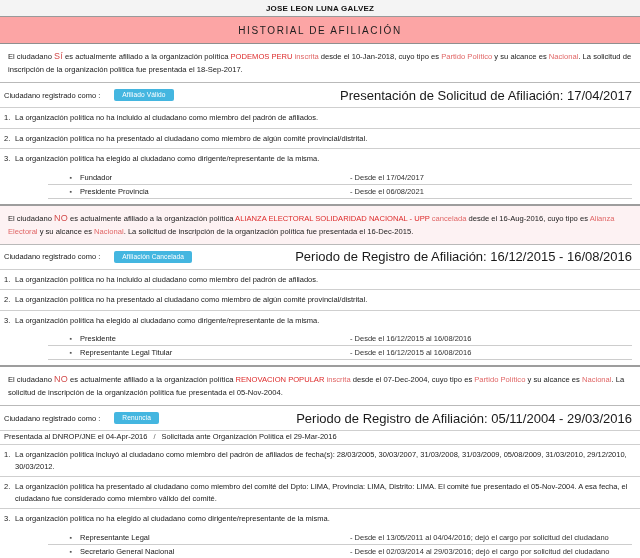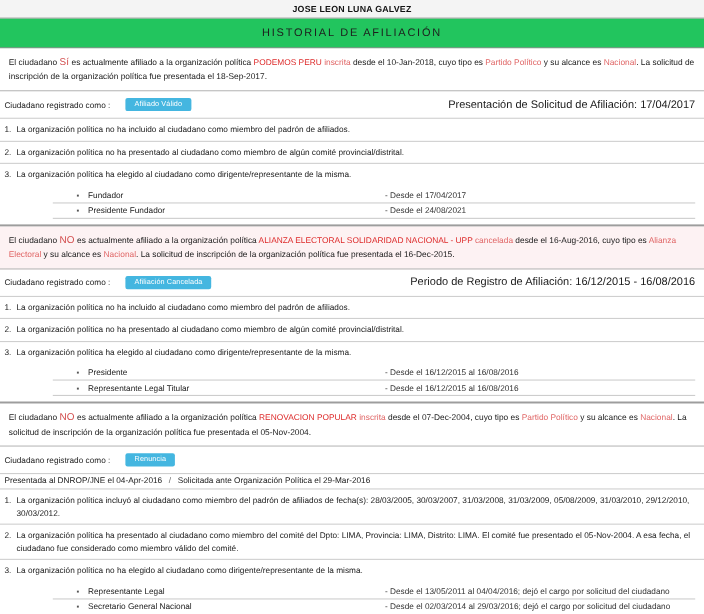--- a/index.html
+++ b/index.html
@@ -34,21 +34,21 @@
   }
   .name-bar .nm {
     font-size: 8px;
     font-weight: bold;
     letter-spacing: .2px;
     color: #111;
   }
 
   .title-bar {
     height: 26px;
-    background: #22c55e;
+    background: #fca5a5;
     border-bottom: 1px solid #8f8f8f;
     display: flex;
     align-items: center;
     justify-content: center;
   }
   .title-bar .tt {
     font-size: 10px;
     font-weight: normal;
     letter-spacing: 1.6px;
     color: #1d1d1d;
@@ -88,21 +88,21 @@
     margin-left: 14px;
     background: #44b6e0;
     color: #ffffff;
     font-size: 6.6px;
     padding: 2px 8px 3px 8px;
     border-radius: 2px;
     letter-spacing: .1px;
     white-space: nowrap;
   }
   .regrow .spacer { flex: 1; }
-  .regrow .right { font-size: 10px; color: #1a1a1a; white-space: nowrap; }
+  .regrow .right { font-size: 13px; color: #1a1a1a; white-space: nowrap; }
 
   .subline {
     padding: 1px 8px 3px 4px;
     font-size: 7.5px;
     border-bottom: 1px solid #cfcfcf;
   }
   .subline .sep { padding: 0 6px; color: #666; }
 
   .item {
     display: flex;
@@ -177,22 +177,22 @@
           <span class="txt">La organización política ha elegido al ciudadano como dirigente/representante de la misma.</span>
         </div>
         <div class="roles rolewrap block-end">
           <div class="role">
             <span class="bullet">▪</span>
             <span class="rname">Fundador</span>
             <span class="rdate">- Desde el 17/04/2017</span>
           </div>
           <div class="role">
             <span class="bullet">▪</span>
-            <span class="rname">Presidente Fundador</span>
-            <span class="rdate">- Desde el 24/08/2021</span>
+            <span class="rname">Presidente Provincia</span>
+            <span class="rdate">- Desde el 06/08/2021</span>
           </div>
         </div>
       </div>
       <div class="block">
         <div class="banner pink"><span class="dark">El ciudadano </span><span class="big">NO</span><span class="dark"> es actualmente afiliado a la organización política </span><span class="red">ALIANZA ELECTORAL SOLIDARIDAD NACIONAL - UPP</span><span class="soft-red"> cancelada</span><span class="dark"> desde el 16-Aug-2016, cuyo tipo es </span><span class="soft-red">Alianza Electoral</span><span class="dark"> y su alcance es </span><span class="soft-red">Nacional</span><span class="dark">. La solicitud de inscripción de la organización política fue presentada el 16-Dec-2015.</span></div>
         <div class="regrow">
           <span class="lbl">Ciudadano registrado como :</span>
           <span class="badge">Afiliación Cancelada</span>
           <span class="spacer"></span>
           <span class="right">Periodo de Registro de Afiliación: 16/12/2015 - 16/08/2016</span>
@@ -221,20 +221,21 @@
             <span class="rdate">- Desde el 16/12/2015 al 16/08/2016</span>
           </div>
         </div>
       </div>
       <div class="block">
         <div class="banner"><span class="dark">El ciudadano </span><span class="big">NO</span><span class="dark"> es actualmente afiliado a la organización política </span><span class="red">RENOVACION POPULAR</span><span class="soft-red"> inscrita</span><span class="dark"> desde el 07-Dec-2004, cuyo tipo es </span><span class="soft-red">Partido Político</span><span class="dark"> y su alcance es </span><span class="soft-red">Nacional</span><span class="dark">. La solicitud de inscripción de la organización política fue presentada el 05-Nov-2004.</span></div>
         <div class="regrow">
           <span class="lbl">Ciudadano registrado como :</span>
           <span class="badge">Renuncia</span>
           <span class="spacer"></span>
+          <span class="right">Periodo de Registro de Afiliación: 05/11/2004 - 29/03/2016</span>
         </div>
         <div class="subline"><span>Presentada al DNROP/JNE el 04-Apr-2016</span><span class="sep">/</span><span>Solicitada ante Organización Política el 29-Mar-2016</span></div>
         <div class="item">
           <span class="num">1.</span>
           <span class="txt">La organización política incluyó al ciudadano como miembro del padrón de afiliados de fecha(s): 28/03/2005, 30/03/2007, 31/03/2008, 31/03/2009, 05/08/2009, 31/03/2010, 29/12/2010, 30/03/2012.</span>
         </div>
         <div class="item">
           <span class="num">2.</span>
           <span class="txt">La organización política ha presentado al ciudadano como miembro del comité del Dpto: LIMA, Provincia: LIMA, Distrito: LIMA. El comité fue presentado el 05-Nov-2004. A esa fecha, el ciudadano fue considerado como miembro válido del comité.</span>
         </div>

